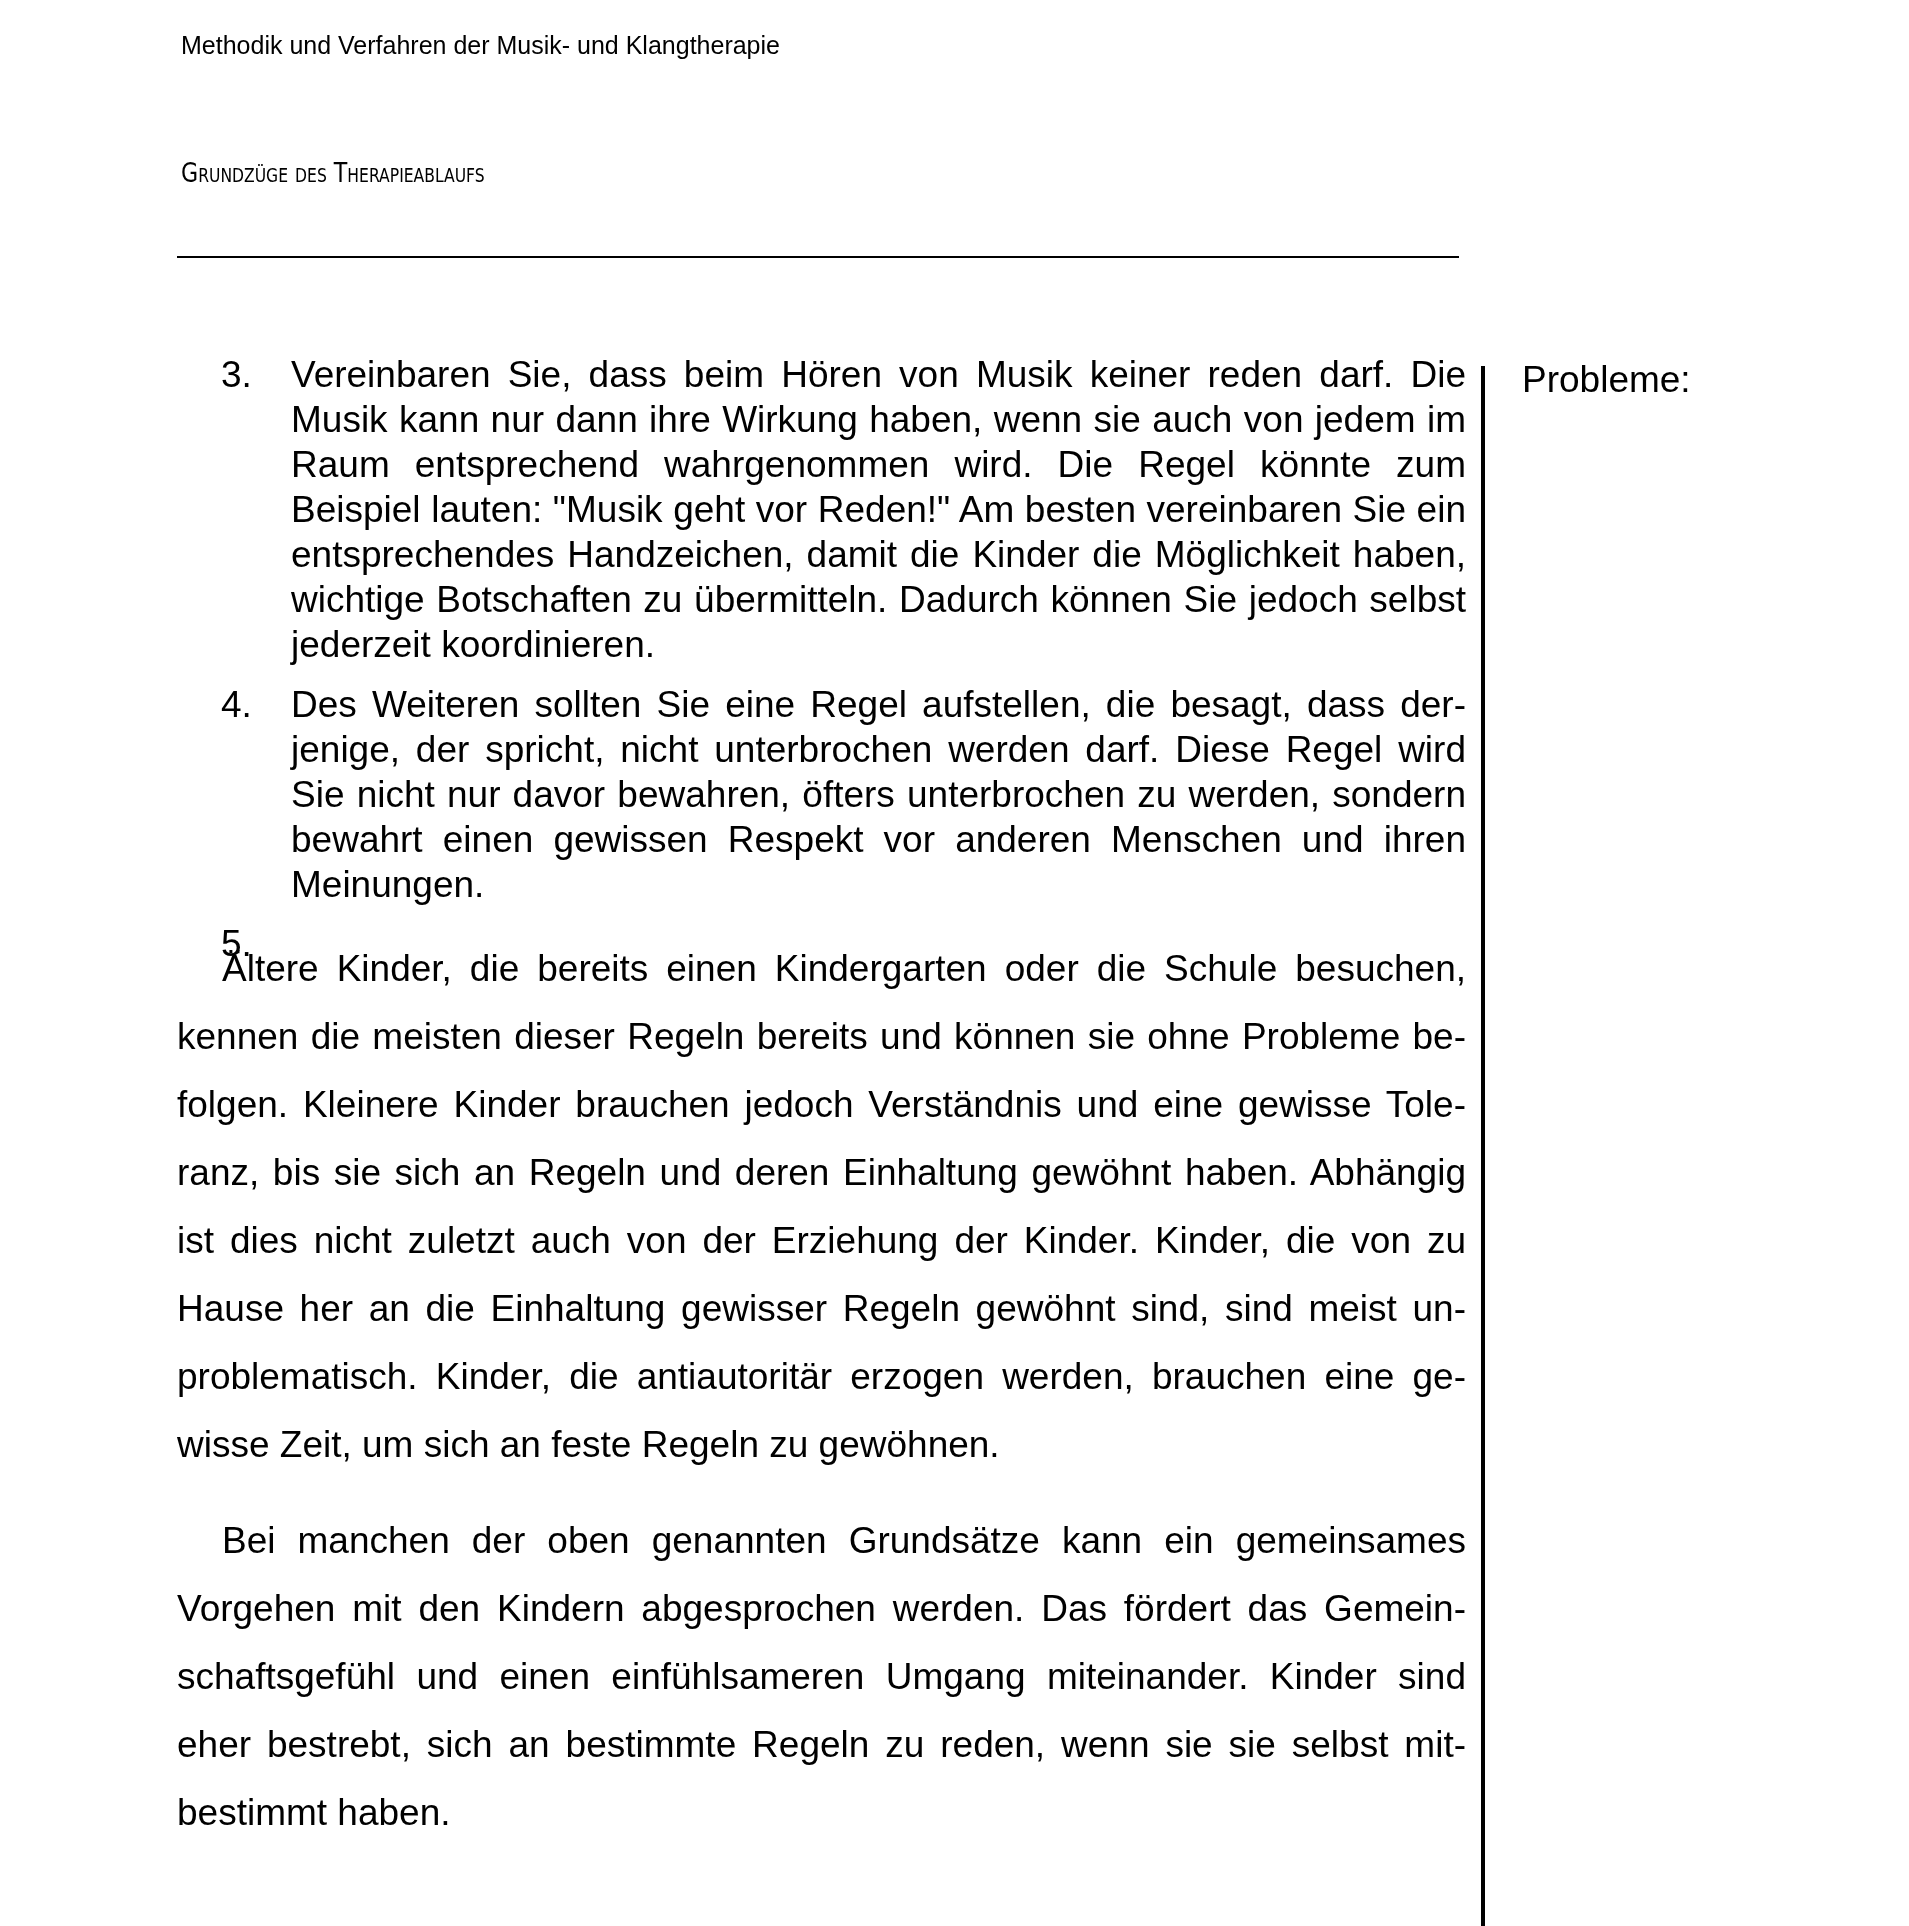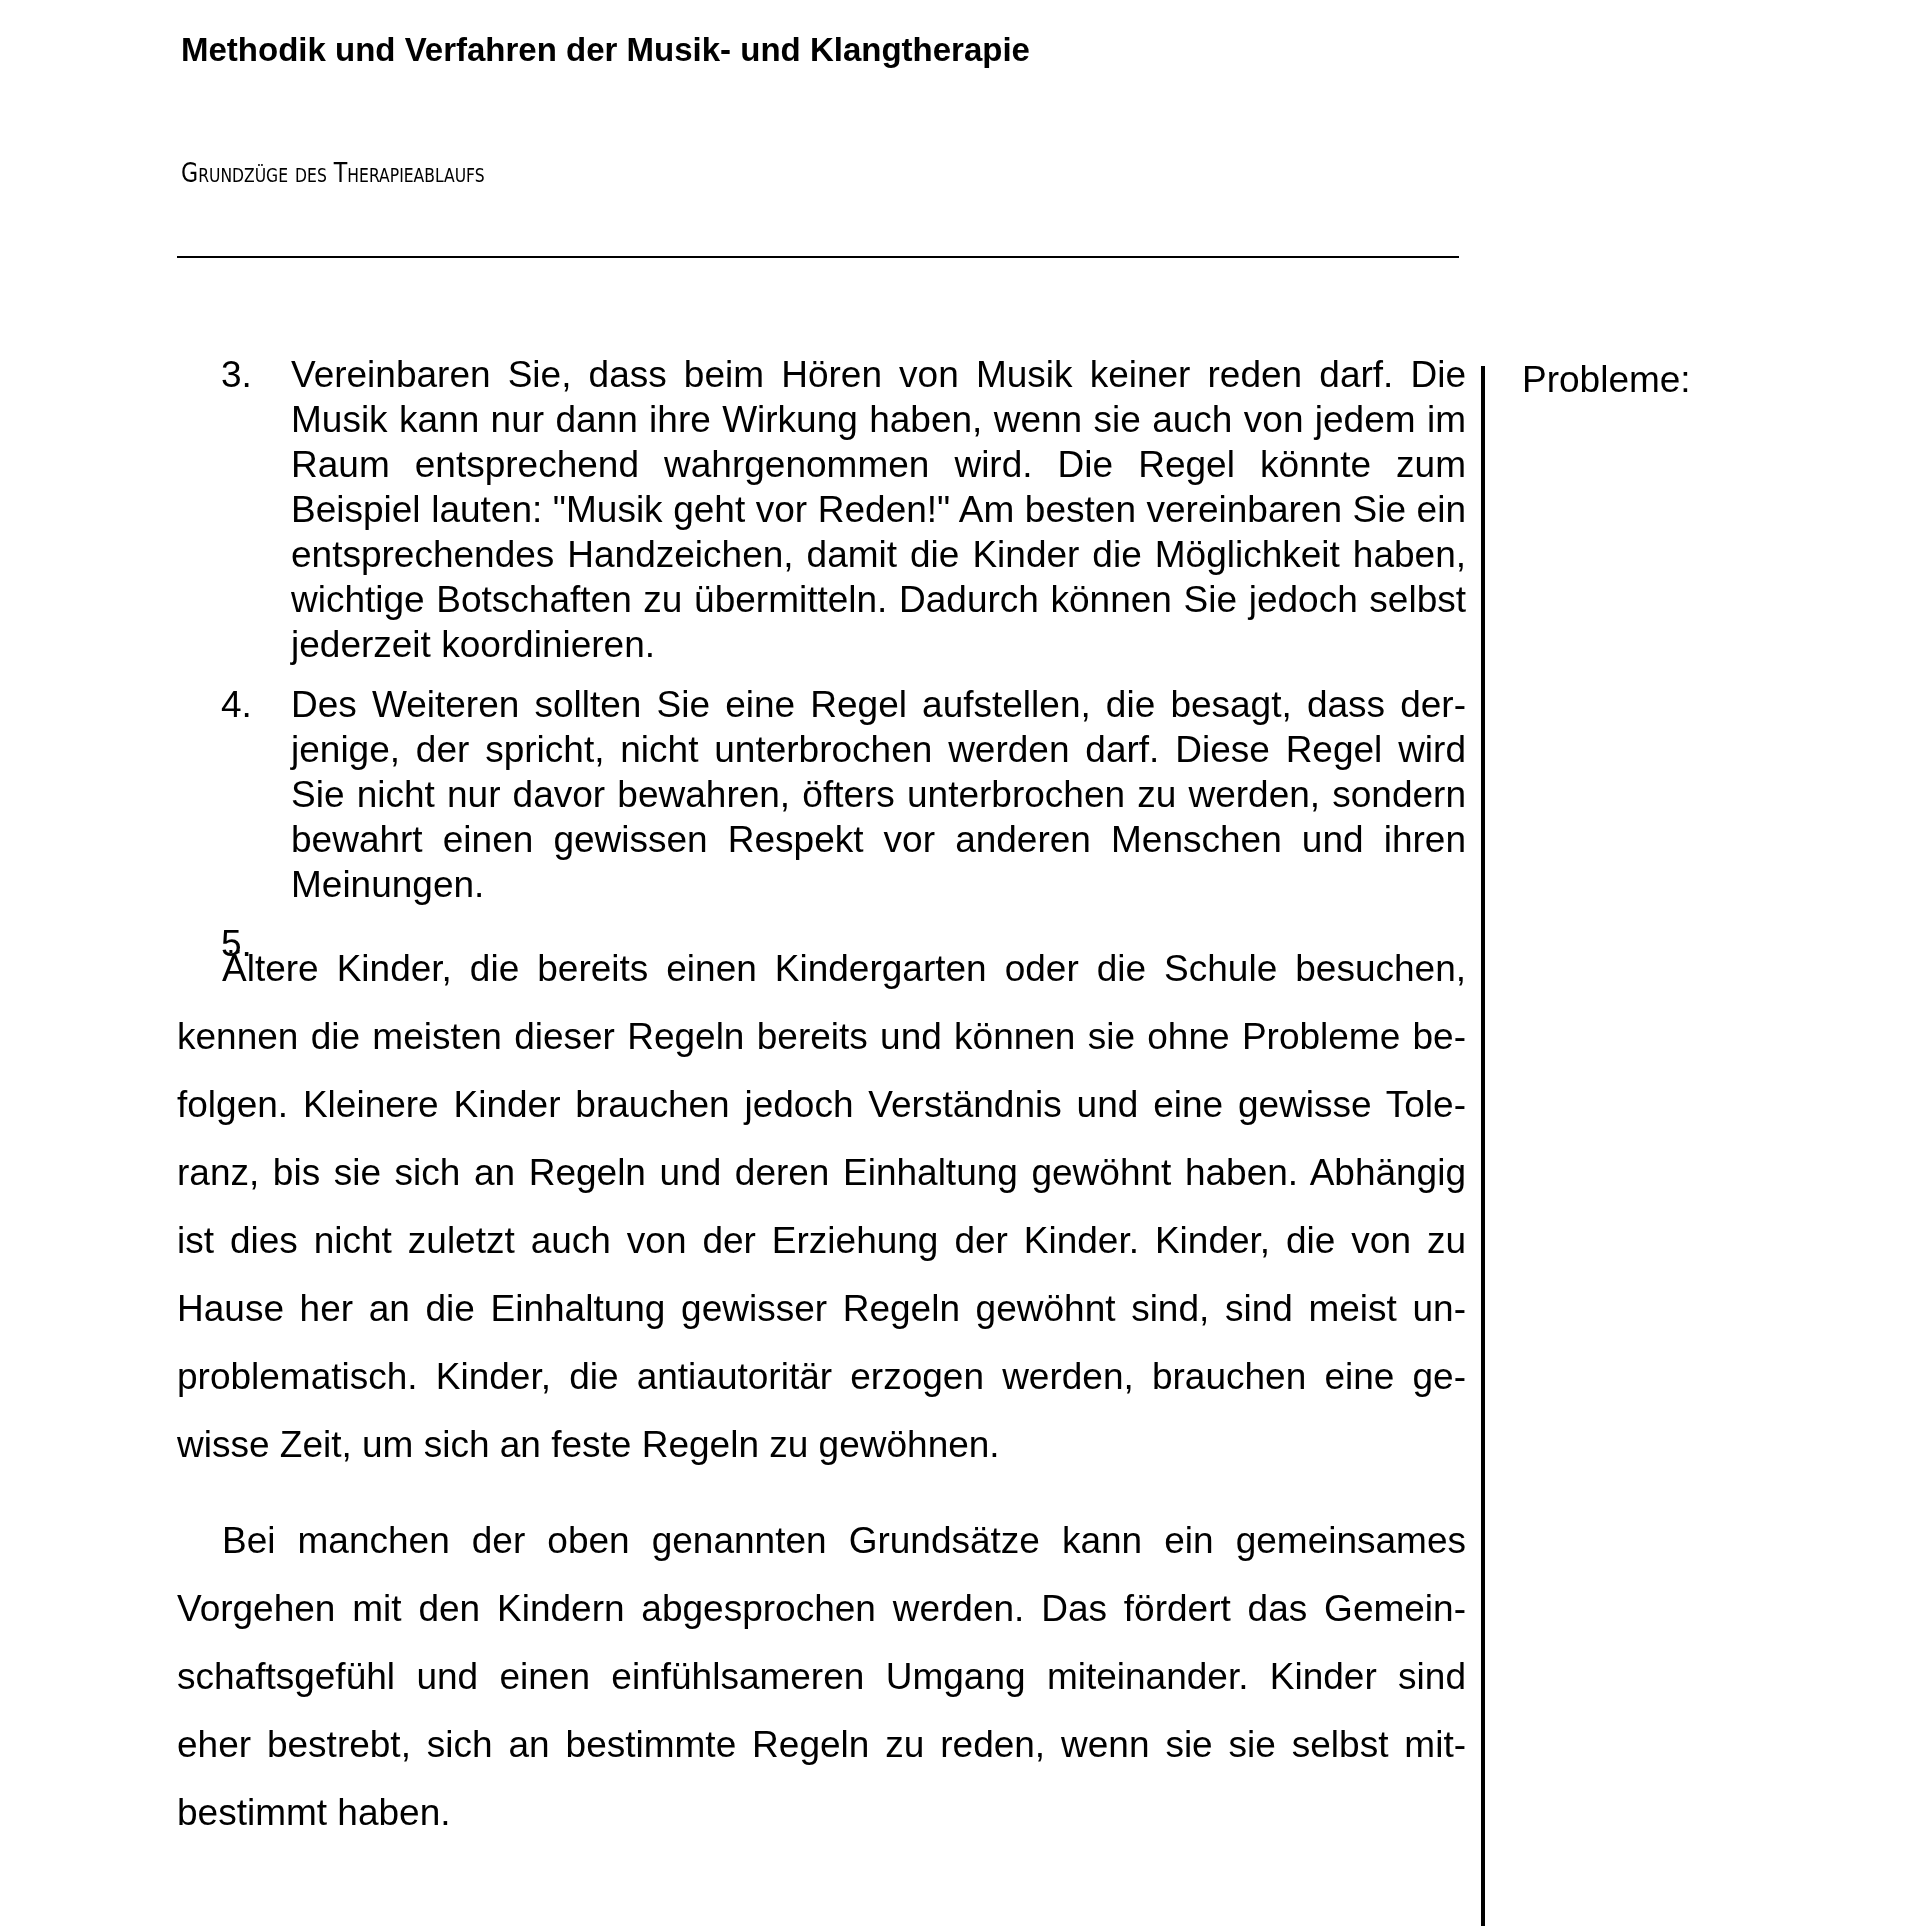--- a/index.html
+++ b/index.html
@@ -12,22 +12,22 @@
       height: 2703px;
       position: relative;
       overflow: hidden;
       color: #000000;
       font-family: "Liberation Sans", "DejaVu Sans", sans-serif;
     }
     .header-title {
       position: absolute;
       left: 181px;
       top: 30px;
-      font-size: 33px;
-      font-weight: bold;
+      font-size: 25px;
+      font-weight: normal;
       line-height: 1.2;
       white-space: nowrap;
     }
     .header-subtitle {
       position: absolute;
       left: 181px;
       top: 157px;
       font-size: 27px;
       line-height: 1.2;
       white-space: nowrap;

